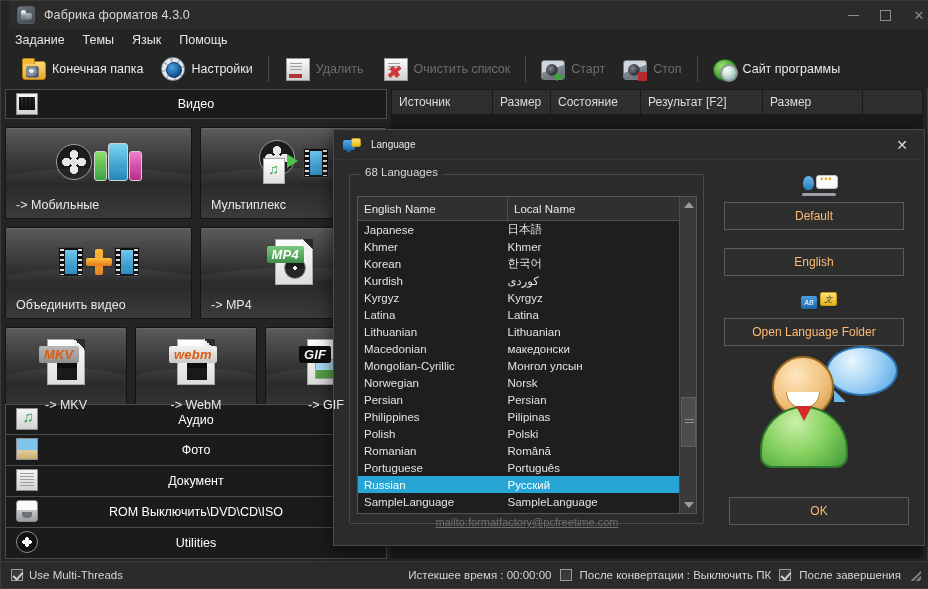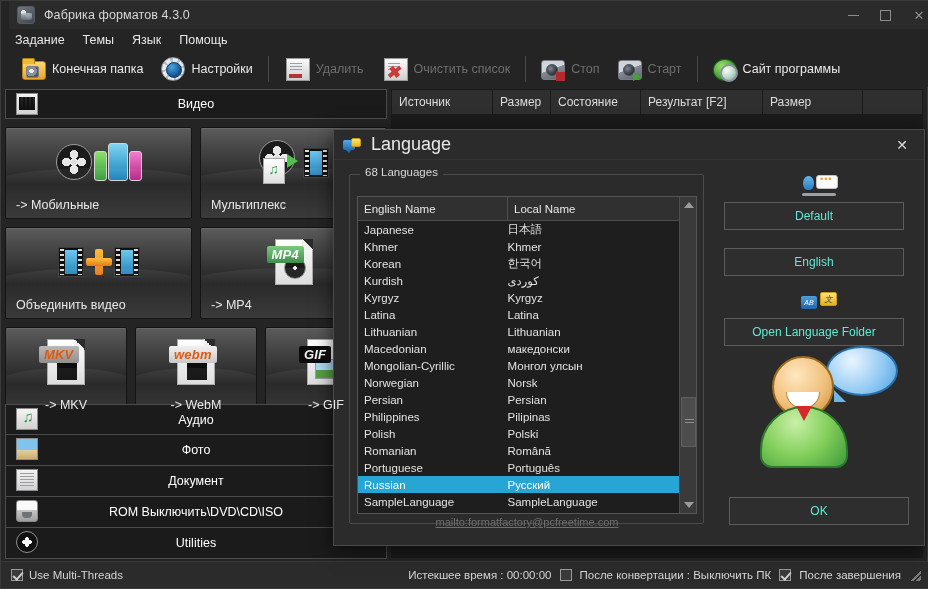--- a/index.html
+++ b/index.html
@@ -363,21 +363,21 @@
     background: linear-gradient(180deg,#54a9e8,#1f6fb5);
   }
   .dlg-icon .b1::after {
     content:""; position:absolute; left:2px; bottom:-3px; border-left:4px solid transparent;
     border-right:3px solid transparent; border-top:4px solid #1f6fb5;
   }
   .dlg-icon .b2 {
     position:absolute; right:0; top:0; width:10px; height:9px; border-radius:2px;
     background: linear-gradient(180deg,#ffe27a,#e8b81f); border:1px solid #c79c16;
   }
-  .dlg-title-text { color:#e8e8e8; font-size:18px; }
+  .dlg-title-text { color:#e8e8e8; font-size:10px; }
   .dlg-close {
     position:absolute; right:0; top:0; width:44px; height:30px;
     display:flex; align-items:center; justify-content:center; color:#dcdcdc; font-size:14px;
   }
 
   .groupbox {
     position:absolute; left:15px; top:44px; width:355px; height:350px;
     border:1px solid #4a4a4a; border-radius:2px;
   }
   .groupbox-legend {
@@ -421,21 +421,21 @@
   .sc-btn.bottom { position:absolute; bottom:0; left:0; }
 
   .mailto {
     position:absolute; left:23px; top:386px; width:340px; text-align:center;
     color:#6f6f6f; font-size:11px; text-decoration: underline;
   }
 
   .dlg-right { position:absolute; left:390px; top:44px; width:190px; bottom:10px; }
   .dlg-btn {
     width:180px; height:28px; background:#2e2e2e; border:1px solid #5c5c5c;
-    color:#5eead4; font-size:12px; display:flex; align-items:center; justify-content:center;
+    color:#fdba74; font-size:12px; display:flex; align-items:center; justify-content:center;
   }
   .talk-icon {
     width:38px; height:22px; margin:0 auto 6px auto; position:relative;
   }
   .talk-icon .head {
     position:absolute; left:3px; top:2px; width:11px; height:14px; border-radius:50% 50% 45% 45%;
     background: linear-gradient(180deg,#6ab5ea,#2a7dbe);
   }
   .talk-icon .bub {
     position:absolute; right:0; top:1px; width:22px; height:14px; border-radius:3px;
@@ -534,29 +534,29 @@
     </div>
     <div class="tool disabled">
       <span class="ic ic-doc">
           <i class="badge-x">✖</i>
         </span>
       <span>Очистить список</span>
     </div>
     <div class="tool-sep"></div>
     <div class="tool disabled">
       <span class="ic ic-cam">
+          <i class="tri"></i>
+        </span>
+      <span>Старт</span>
+    </div>
+    <div class="tool disabled">
+      <span class="ic ic-cam">
           <i class="sq"></i>
         </span>
       <span>Стоп</span>
-    </div>
-    <div class="tool disabled">
-      <span class="ic ic-cam">
-          <i class="tri"></i>
-        </span>
-      <span>Старт</span>
     </div>
     <div class="tool-sep"></div>
     <div class="tool">
       <span class="ic ic-globe"></span>
       <span>Сайт программы</span>
     </div>
   </div>
 
   <div class="leftpanel">
     <div class="cat-header">

